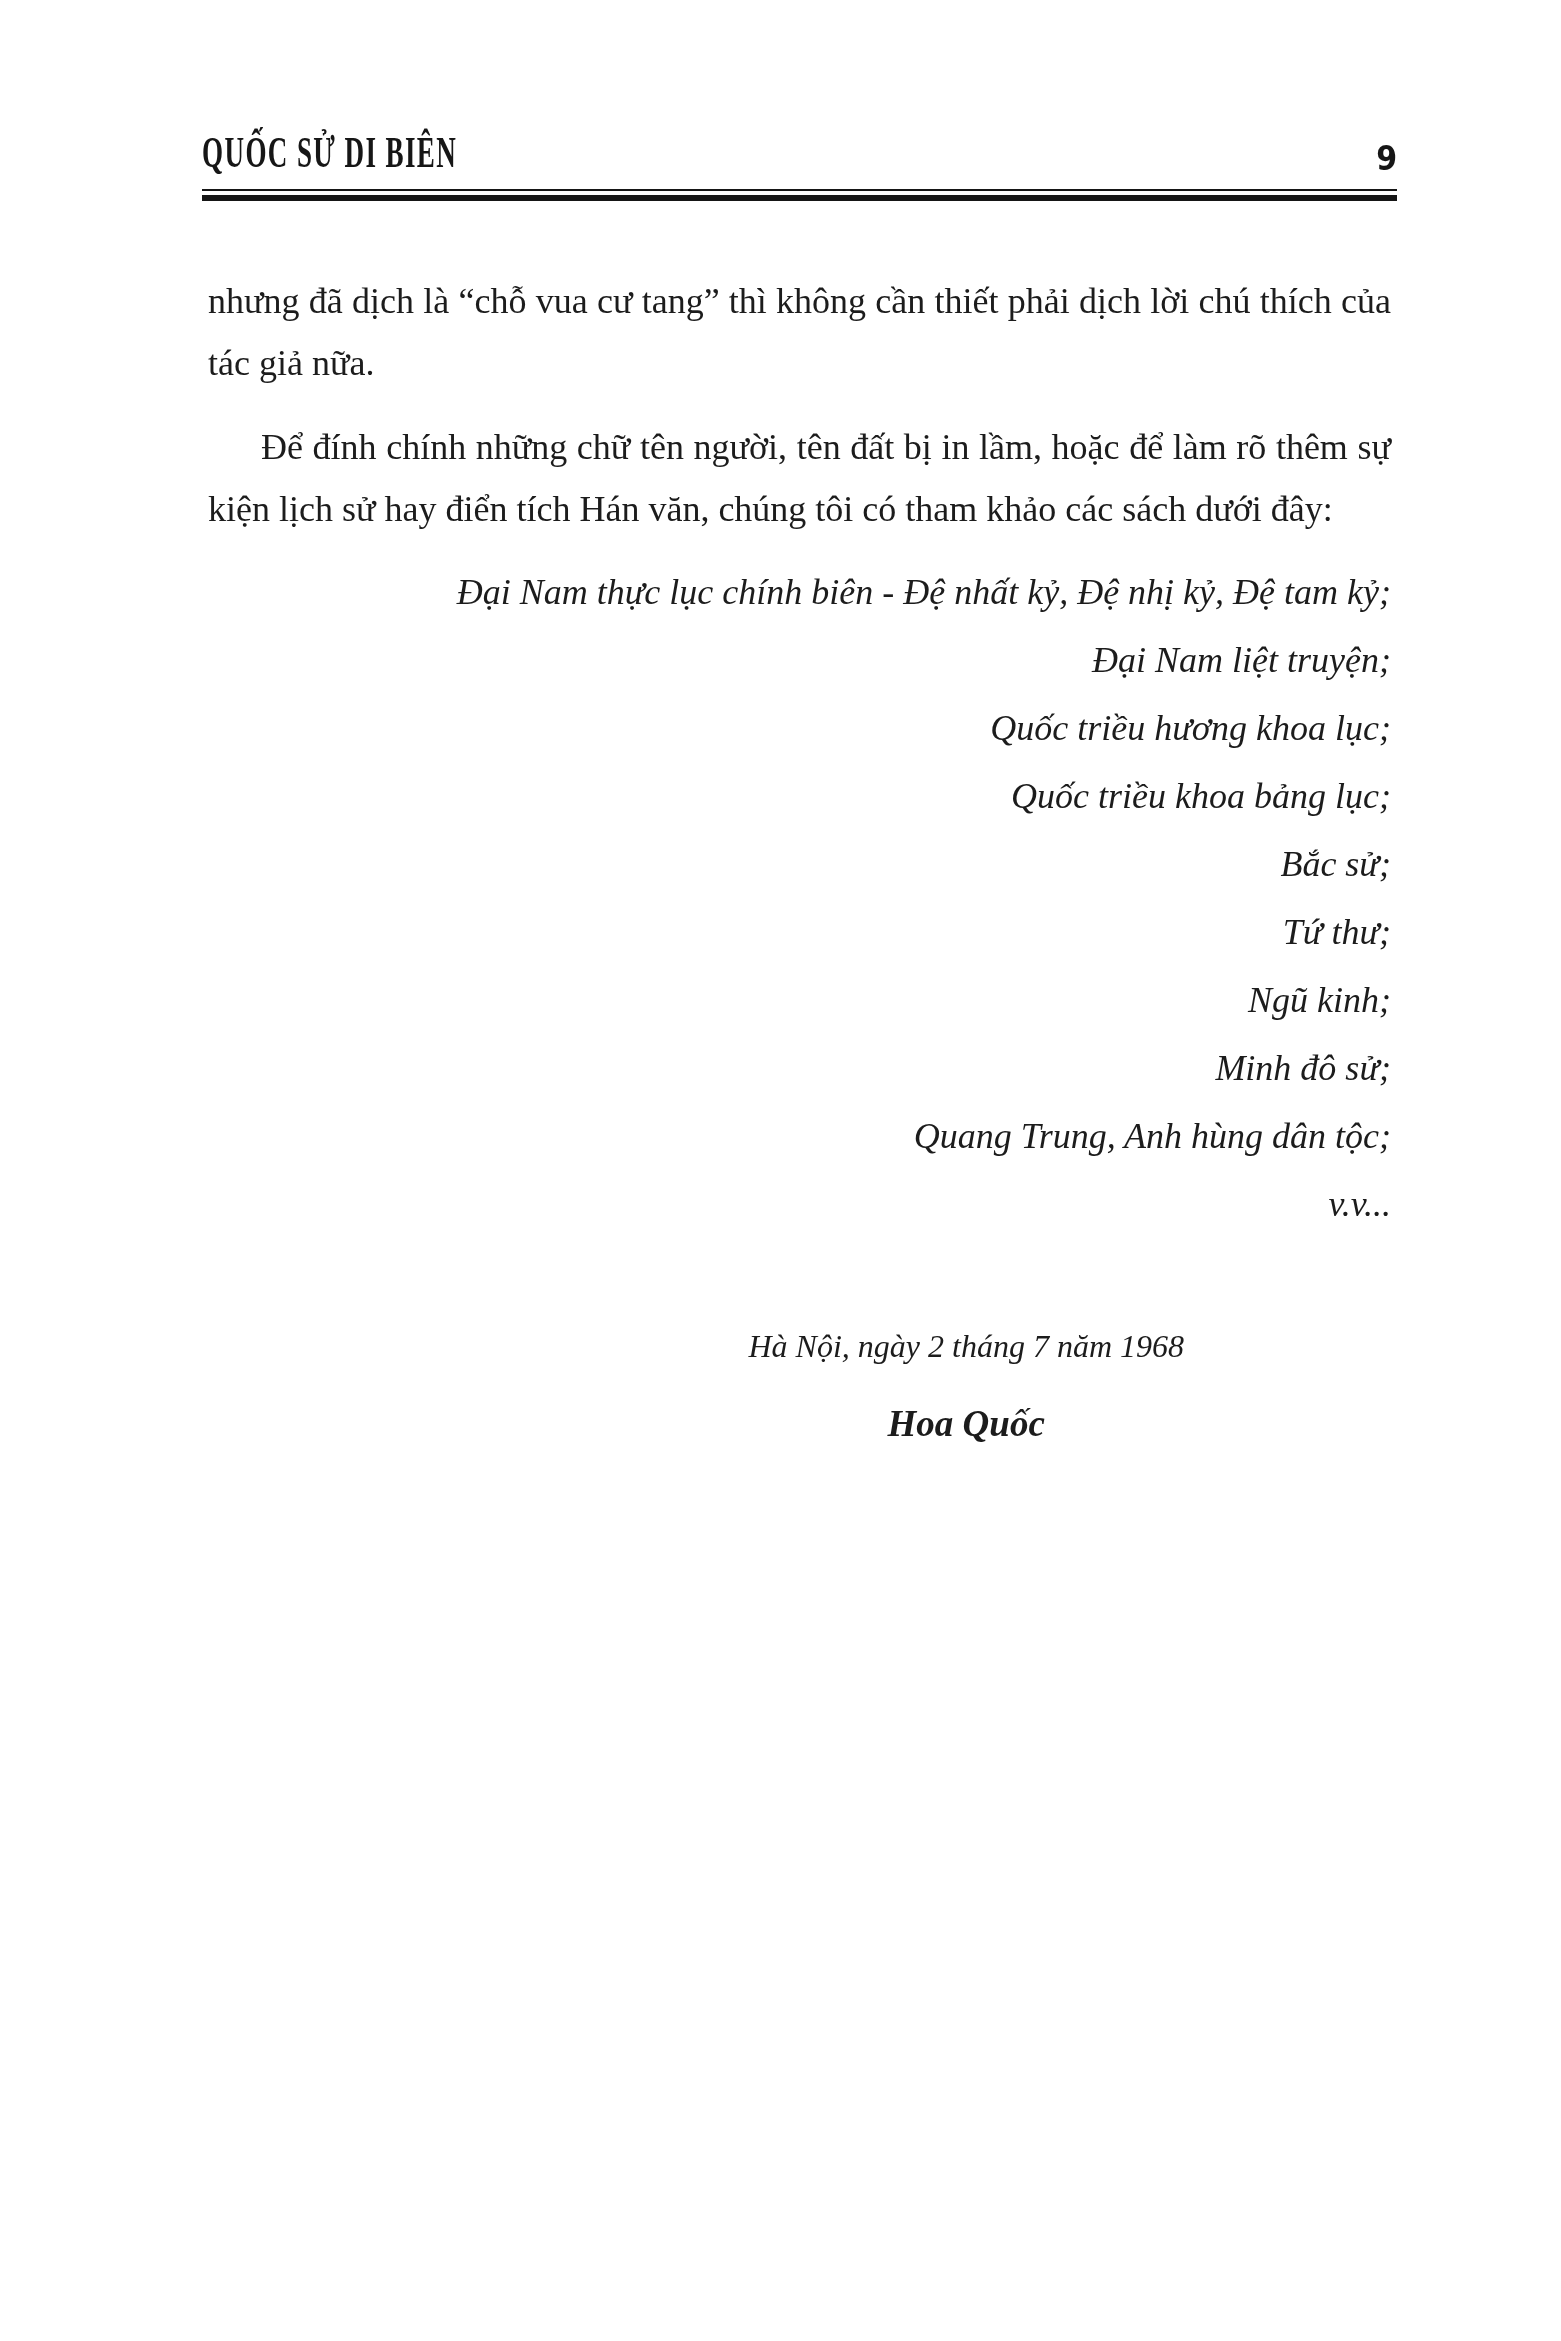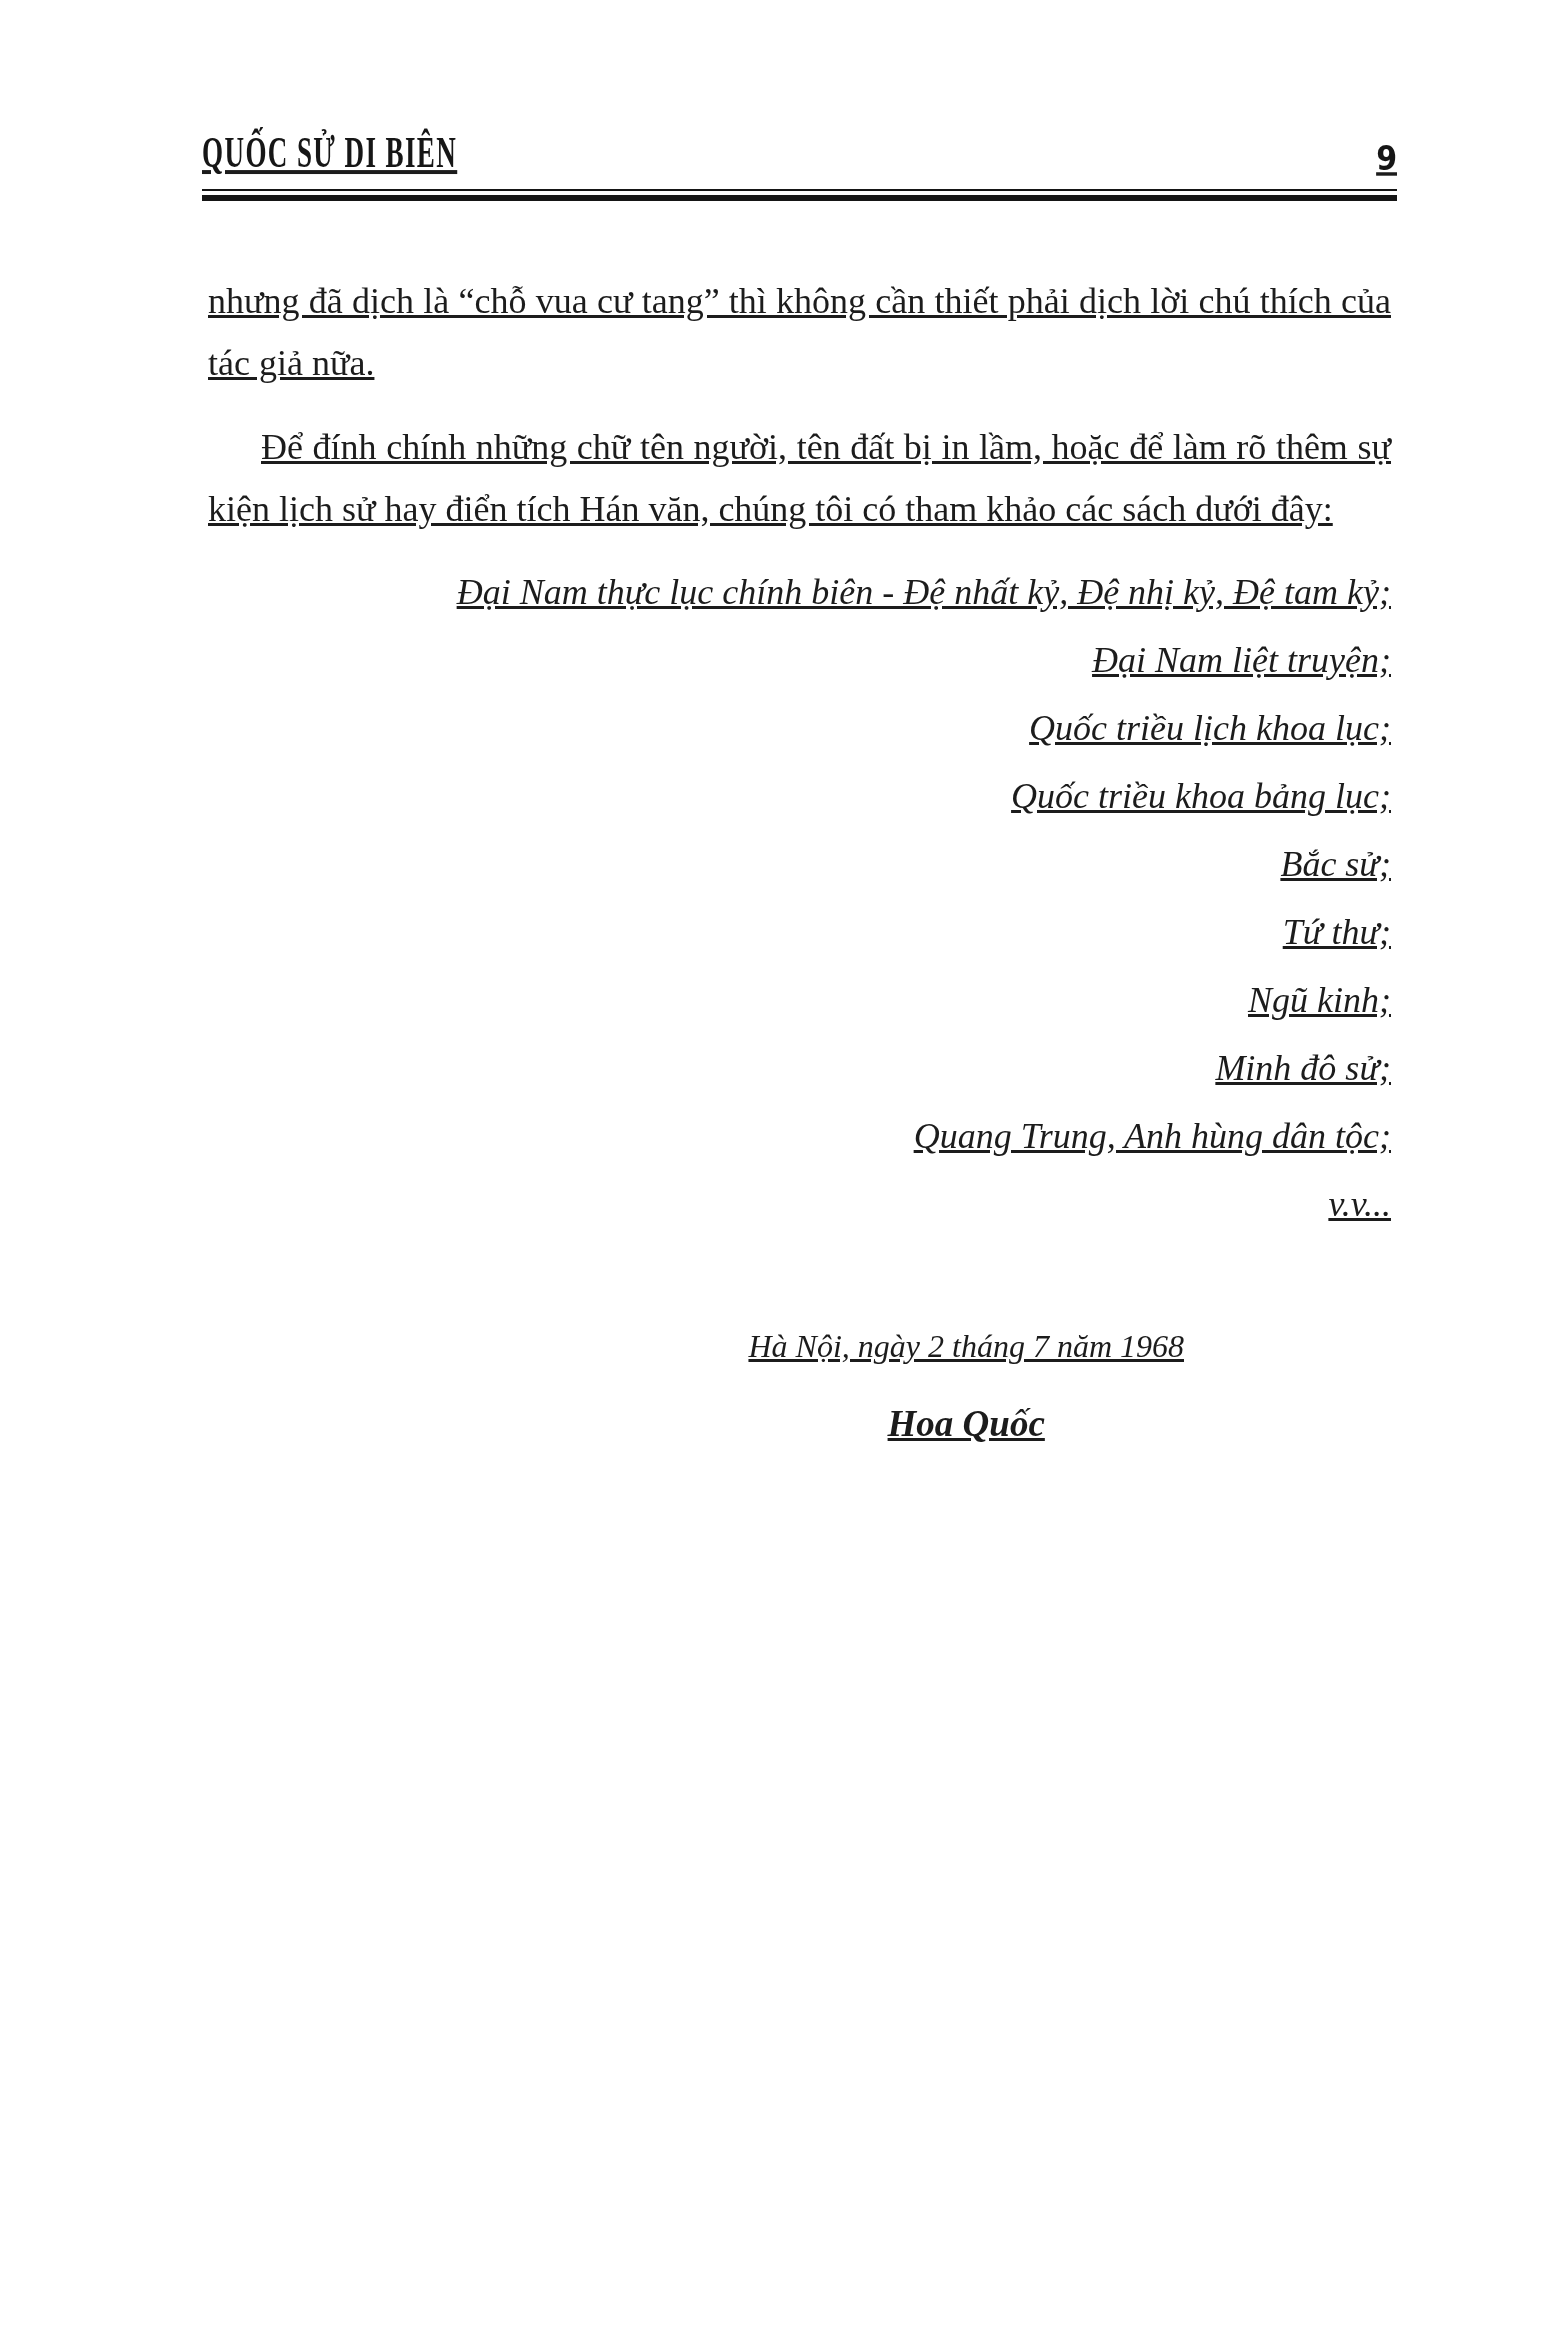--- a/index.html
+++ b/index.html
@@ -11,21 +11,20 @@
   .page {
     position: relative;
     width: 1561px;
     height: 2342px;
     background: #ffffff;
     box-sizing: border-box;
     padding: 135px 164px 0 202px;
     color: #1c1c1c;
     font-family: "Liberation Serif", serif;
     overflow: hidden;
-    text-decoration: underline;
   }
   
   .running-head {
     display: flex;
     justify-content: space-between;
     align-items: flex-end;
     height: 43px;
   }
   .head-title {
     display: inline-block;
@@ -118,21 +117,21 @@
 
   <div class="body-text">
 
     <p class="para">nhưng đã dịch là “chỗ vua cư tang” thì không cần thiết phải dịch lời chú thích của tác giả nữa.</p>
 
     <p class="para para-indent">Để đính chính những chữ tên người, tên đất bị in lầm, hoặc để làm rõ thêm sự kiện lịch sử hay điển tích Hán văn, chúng tôi có tham khảo các sách dưới đây:</p>
 
     <div class="references">
       <p class="ref-item">Đại Nam thực lục chính biên - Đệ nhất kỷ, Đệ nhị kỷ, Đệ tam kỷ;</p>
       <p class="ref-item">Đại Nam liệt truyện;</p>
-      <p class="ref-item">Quốc triều lịch khoa lục;</p>
+      <p class="ref-item">Quốc triều hương khoa lục;</p>
       <p class="ref-item">Quốc triều khoa bảng lục;</p>
       <p class="ref-item">Bắc sử;</p>
       <p class="ref-item">Tứ thư;</p>
       <p class="ref-item">Ngũ kinh;</p>
       <p class="ref-item">Minh đô sử;</p>
       <p class="ref-item">Quang Trung, Anh hùng dân tộc;</p>
       <p class="ref-item">v.v...</p>
     </div>
 
     <div class="signoff">

